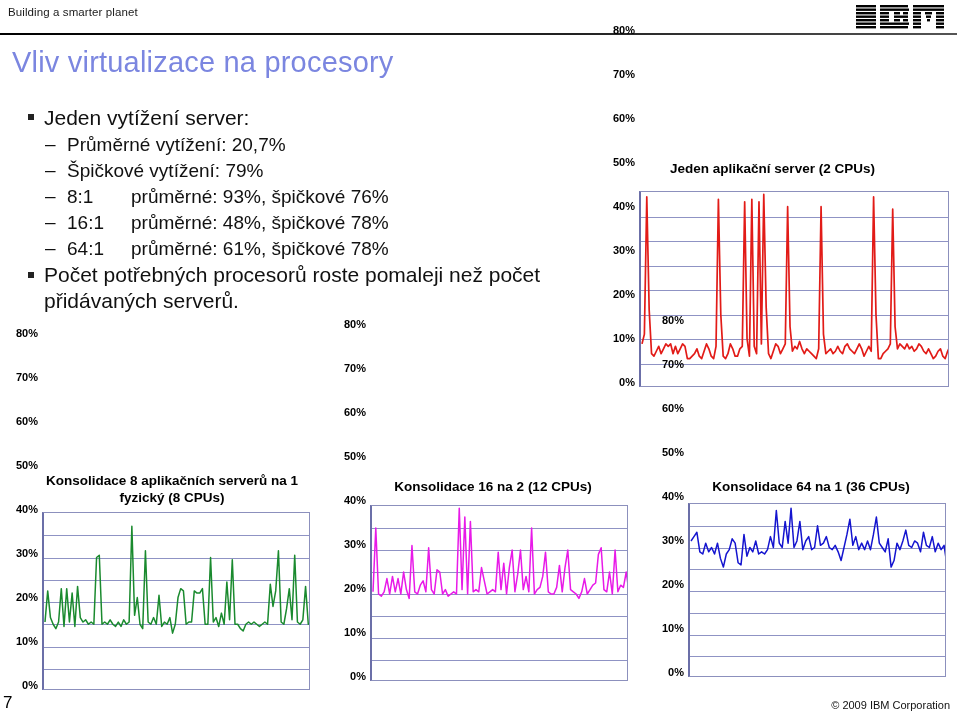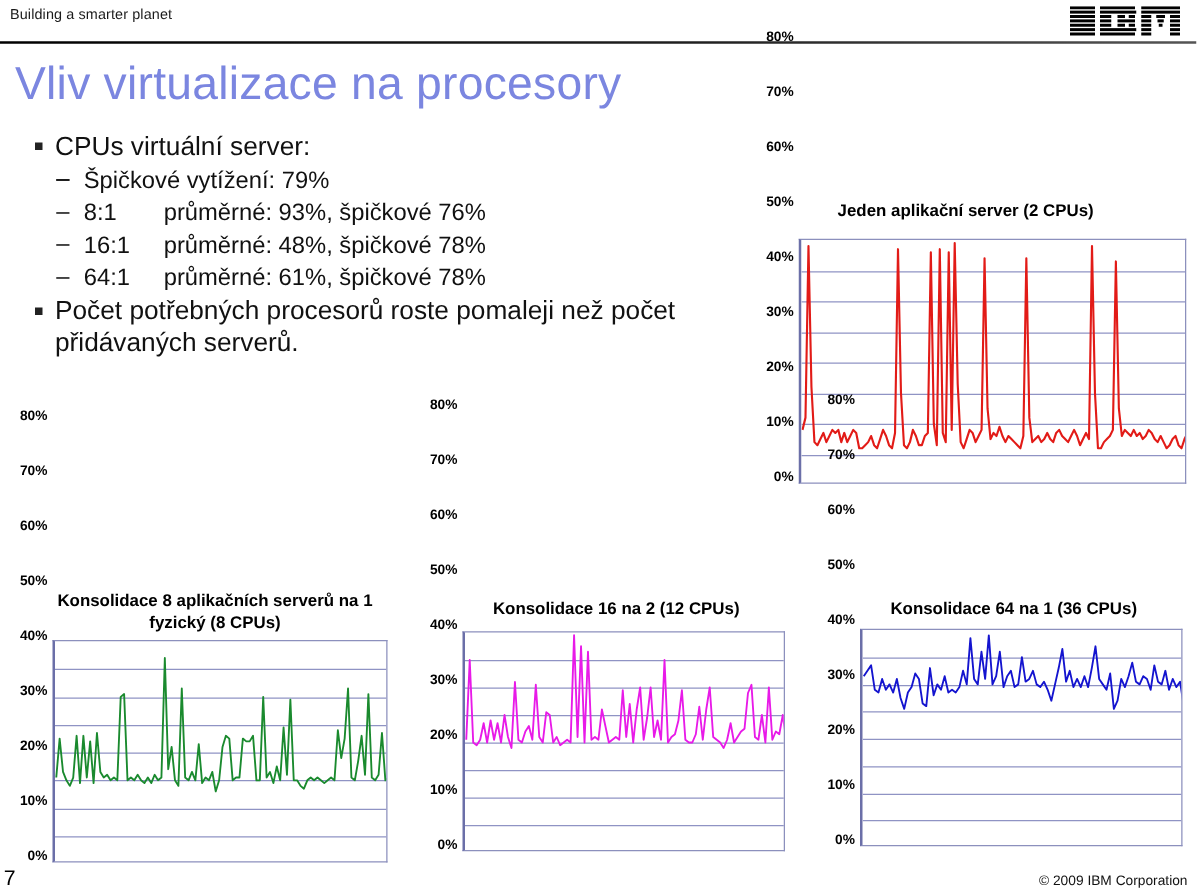--- a/index.html
+++ b/index.html
@@ -23,21 +23,21 @@
   .ibm-logo{
     position:absolute; right:12px; top:5px;
     width:92px; height:26px;
     display:flex; align-items:flex-start;
   }
   .ibm-logo svg{ display:block; }
 
   
   .slide-title{
     position:absolute; left:12px; top:46px;
-    font-size:37px; color:#7b86e0; font-weight:400;
+    font-size:29px; color:#7b86e0; font-weight:400;
     letter-spacing:.2px; white-space:nowrap;
   }
 
   
   .bullets{ position:absolute; left:14px; top:104px; width:575px; }
   .b1{
     position:relative; font-size:21px; color:#111; line-height:27px;
     padding-left:30px; margin-bottom:1px;
   }
   .b1 .sq{
@@ -149,24 +149,25 @@
         </g>
       </g>
     </svg>
   </div>
 
   <div class="slide-title">Vliv virtualizace na procesory</div>
 
   <div class="bullets">
     <div class="b1">
       <span class="sq"></span>
-      <span>CPUs virtuální server:</span>
-    </div>
-    <div class="b2">
-      <span class="dash">–</span>
+      <span>Jeden vytížení server:</span>
+    </div>
+    <div class="b2">
+      <span class="dash">–</span>
+      <span>Průměrné vytížení:  20,7%</span>
     </div>
     <div class="b2">
       <span class="dash">–</span>
       <span>Špičkové vytížení:  79%</span>
     </div>
     <div class="b2">
       <span class="dash">–</span>
       <span class="ratio">8:1</span><span>průměrné: 93%,  špičkové 76%</span>
     </div>
     <div class="b2">

